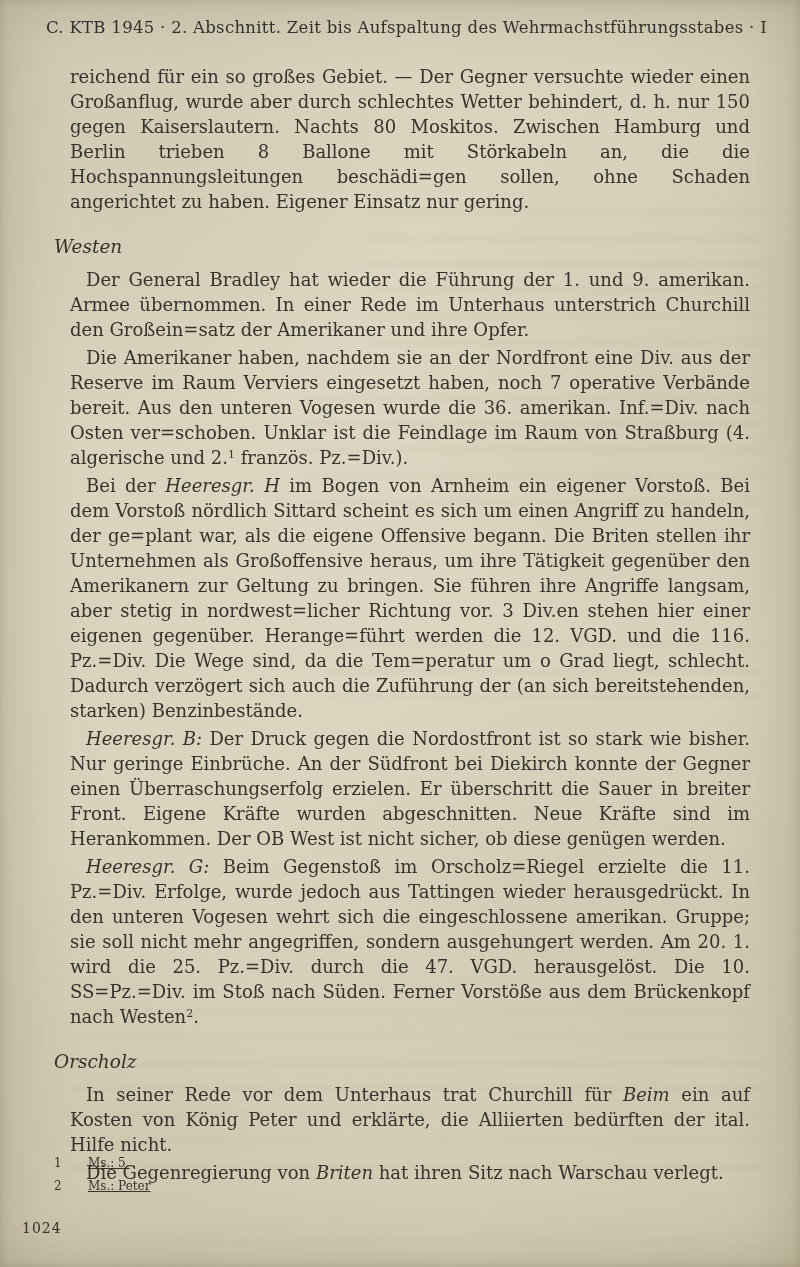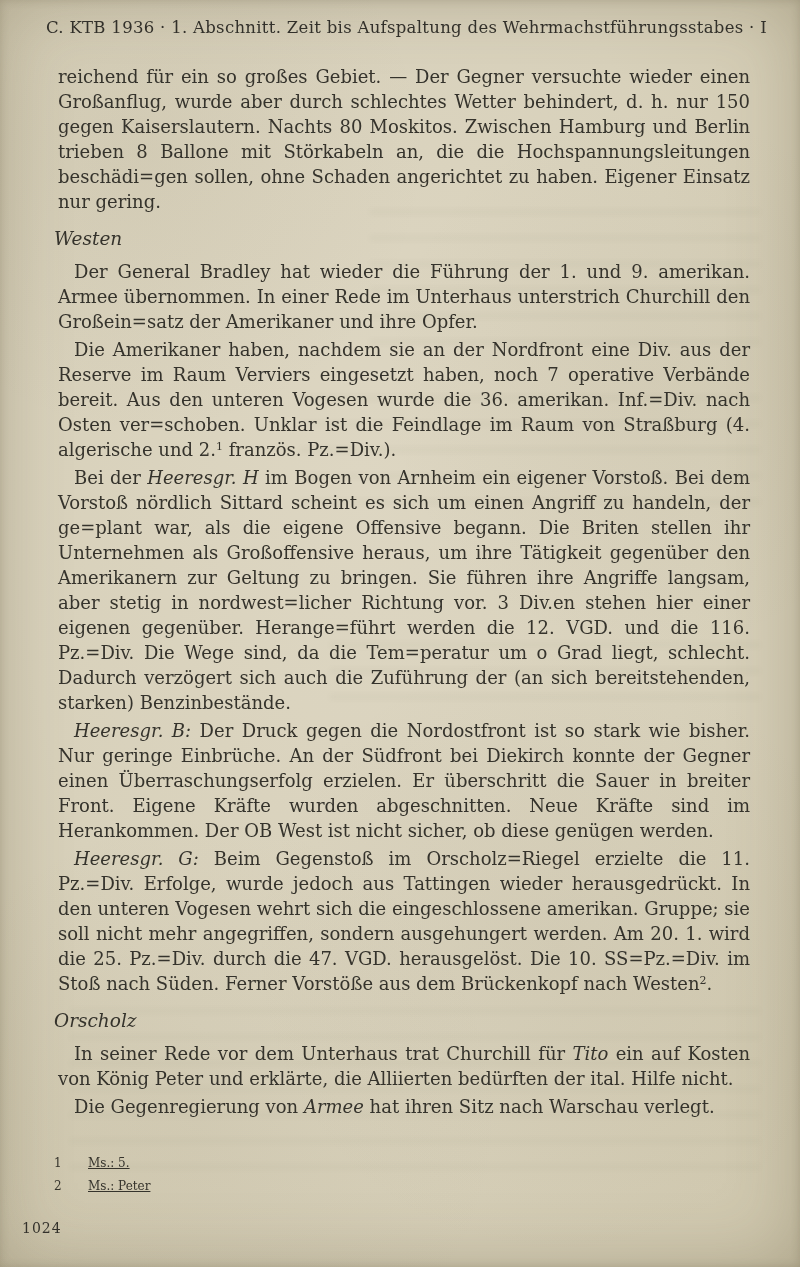--- a/index.html
+++ b/index.html
@@ -44,25 +44,25 @@
     color:#32302a;
     white-space:nowrap;
   }
   .page-body{
     position:absolute;
     left:54px;top:64px;width:696px;
     font-size:18px;
     line-height:25px;
     text-align:justify;
   }
-  .page-body p{margin:0 0 3px 4px;}
+  .page-body p{margin:0 0 3px 16px;}
   .page-body p.indent{text-indent:16px;}
   .section-heading{
     font-style:italic;
-    margin:12px 0 8px 0;
+    margin:20px 0 8px 0;
     font-size:18.5px;
   }
   .it{font-style:italic;}
   .sup{
     font-size:11px;
     position:relative;
     top:-6px;
     line-height:0;
   }
   .footnotes{
@@ -85,33 +85,33 @@
 <body>
 
 <div class="page">
 
   <div class="paper-grain"></div>
   <div class="smudge s1"></div>
   <div class="smudge s2"></div>
   <div class="smudge s3"></div>
   <div class="smudge s4"></div>
 
-  <div class="running-header">C. KTB 1936 · 1. Abschnitt. Zeit bis Aufspaltung des Wehrmachstführungsstabes · I</div>
+  <div class="running-header">C. KTB 1945 · 2. Abschnitt. Zeit bis Aufspaltung des Wehrmachstführungsstabes · I</div>
 
   <main class="page-body" id="page-body">
       <p class=""><span>reichend für ein so großes Gebiet. — Der Gegner versuchte wieder einen Großanflug, wurde aber durch schlechtes Wetter behindert, d. h. nur 150 gegen Kaiserslautern. Nachts 80 Moskitos. Zwischen Hamburg und Berlin trieben 8 Ballone mit Störkabeln an, die die Hochspannungsleitungen beschädi=gen sollen, ohne Schaden angerichtet zu haben. Eigener Einsatz nur gering.</span></p>
       <div class="section-heading"><span class="it">Westen</span></div>
       <p class="indent"><span>Der General Bradley hat wieder die Führung der 1. und 9. amerikan. Armee übernommen. In einer Rede im Unterhaus unterstrich Churchill den Großein=satz der Amerikaner und ihre Opfer.</span></p>
       <p class="indent"><span>Die Amerikaner haben, nachdem sie an der Nordfront eine Div. aus der Reserve im Raum Verviers eingesetzt haben, noch 7 operative Verbände bereit. Aus den unteren Vogesen wurde die 36. amerikan. Inf.=Div. nach Osten ver=schoben. Unklar ist die Feindlage im Raum von Straßburg (4. algerische und 2.</span><span class="sup">1</span><span> französ. Pz.=Div.).</span></p>
       <p class="indent"><span>Bei der </span><span class="it">Heeresgr. H</span><span> im Bogen von Arnheim ein eigener Vorstoß. Bei dem Vorstoß nördlich Sittard scheint es sich um einen Angriff zu handeln, der ge=plant war, als die eigene Offensive begann. Die Briten stellen ihr Unternehmen als Großoffensive heraus, um ihre Tätigkeit gegenüber den Amerikanern zur Geltung zu bringen. Sie führen ihre Angriffe langsam, aber stetig in nordwest=licher Richtung vor. 3 Div.en stehen hier einer eigenen gegenüber. Herange=führt werden die 12. VGD. und die 116. Pz.=Div. Die Wege sind, da die Tem=peratur um o Grad liegt, schlecht. Dadurch verzögert sich auch die Zuführung der (an sich bereitstehenden, starken) Benzinbestände.</span></p>
       <p class="indent"><span class="it">Heeresgr. B:</span><span> Der Druck gegen die Nordostfront ist so stark wie bisher. Nur geringe Einbrüche. An der Südfront bei Diekirch konnte der Gegner einen Überraschungserfolg erzielen. Er überschritt die Sauer in breiter Front. Eigene Kräfte wurden abgeschnitten. Neue Kräfte sind im Herankommen. Der OB West ist nicht sicher, ob diese genügen werden.</span></p>
       <p class="indent"><span class="it">Heeresgr. G:</span><span> Beim Gegenstoß im Orscholz=Riegel erzielte die 11. Pz.=Div. Erfolge, wurde jedoch aus Tattingen wieder herausgedrückt. In den unteren Vogesen wehrt sich die eingeschlossene amerikan. Gruppe; sie soll nicht mehr angegriffen, sondern ausgehungert werden. Am 20. 1. wird die 25. Pz.=Div. durch die 47. VGD. herausgelöst. Die 10. SS=Pz.=Div. im Stoß nach Süden. Ferner Vorstöße aus dem Brückenkopf nach Westen</span><span class="sup">2</span><span>.</span></p>
       <div class="section-heading"><span class="it">Orscholz</span></div>
-      <p class="indent"><span>In seiner Rede vor dem Unterhaus trat Churchill für </span><span class="it">Tito</span><span> ein auf Kosten von König Peter und erklärte, die Alliierten bedürften der ital. Hilfe nicht.</span></p>
-      <p class="indent"><span>Die Gegenregierung von </span><span class="it">Armee</span><span> hat ihren Sitz nach Warschau verlegt.</span></p>
+      <p class="indent"><span>In seiner Rede vor dem Unterhaus trat Churchill für </span><span class="it">Beim</span><span> ein auf Kosten von König Peter und erklärte, die Alliierten bedürften der ital. Hilfe nicht.</span></p>
+      <p class="indent"><span>Die Gegenregierung von </span><span class="it">Briten</span><span> hat ihren Sitz nach Warschau verlegt.</span></p>
     </main>
 
   <div class="footnotes">
     <div class="fn">
       <span class="fn-num">1</span><span class="fn-text">Ms.: 5.</span>
     </div>
     <div class="fn">
       <span class="fn-num">2</span><span class="fn-text">Ms.: Peter</span>
     </div>
   </div>

